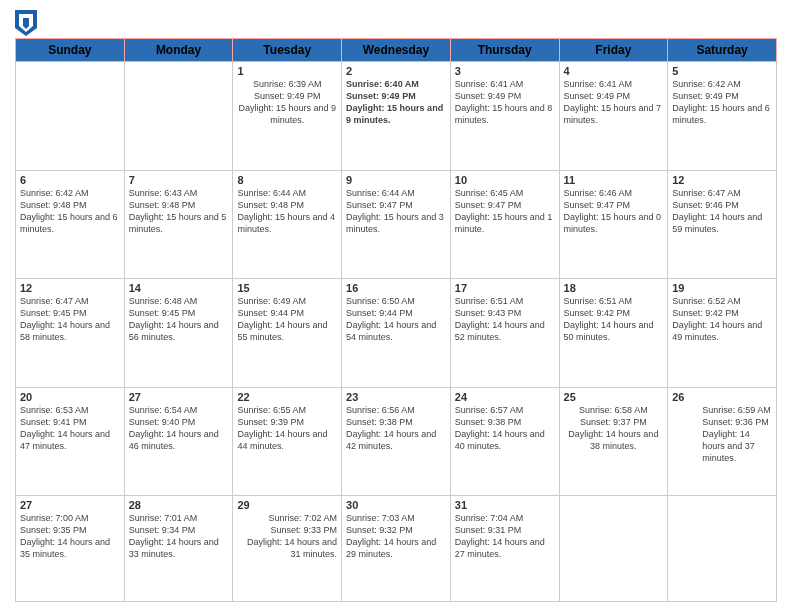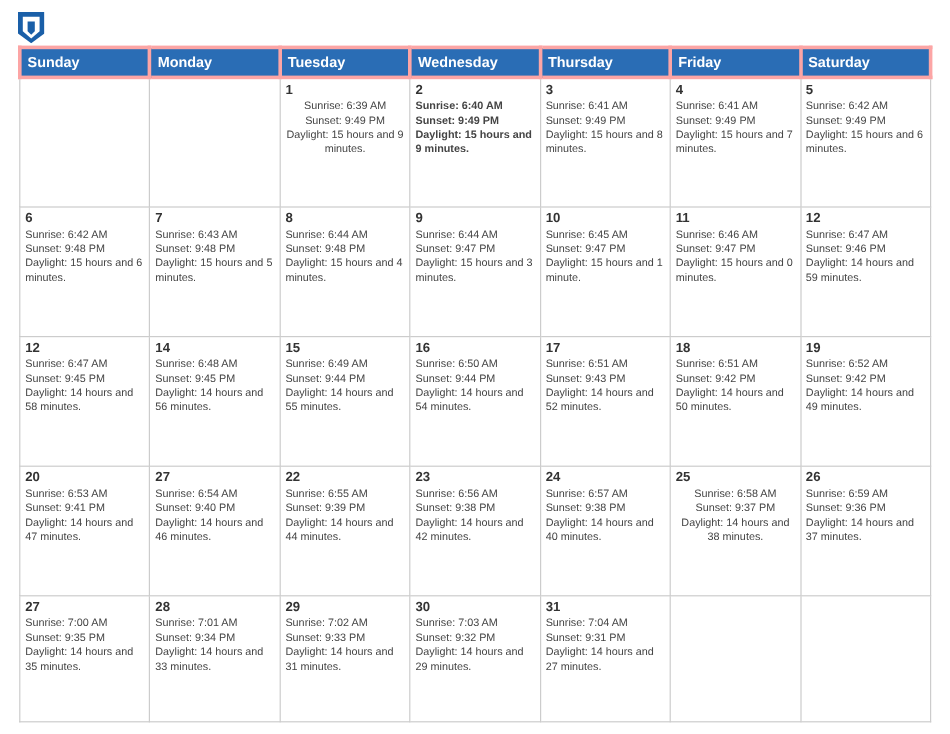--- a/index.html
+++ b/index.html
@@ -63,25 +63,25 @@
     }
     .calendar {
       flex: 1;
       border: 1px solid #ccc;
       border-collapse: collapse;
       width: 100%;
       table-layout: fixed;
     }
     .calendar th {
       background-color: #2a6db5;
-      color: #ffffff;
-      text-align: left;
+      color: #000000;
+      text-align: center;
       padding: 4px 5px;
       font-size: 12px;
-      border: 3px solid #fca5a5;
+      border: 1px solid #fca5a5;
     }
     .calendar td {
       border: 1px solid #ccc;
       vertical-align: top;
       padding: 3px 4px;
       font-size: 9.5px;
       color: #333;
       background: #fff;
       height: 82px;
     }
@@ -295,41 +295,41 @@
 Daylight: 14 hours and 40 minutes.</div>
           </td>
           <td>
             <span class="day-num">25</span>
             <div class="day-info" style="white-space: pre-line; text-align: center;">Sunrise: 6:58 AM
 Sunset: 9:37 PM
 Daylight: 14 hours and 38 minutes.</div>
           </td>
           <td>
             <span class="day-num">26</span>
-            <div class="day-info" style="white-space: pre-line;">Sunrise: 6:59 AM
+            <div class="day-info" style="white-space: pre-line; margin-left: 30px;">Sunrise: 6:59 AM
 Sunset: 9:36 PM
 Daylight: 14 hours and 37 minutes.</div>
           </td>
         </tr>
         <tr>
           <td>
             <span class="day-num">27</span>
             <div class="day-info" style="white-space: pre-line;">Sunrise: 7:00 AM
 Sunset: 9:35 PM
 Daylight: 14 hours and 35 minutes.</div>
           </td>
           <td>
             <span class="day-num">28</span>
             <div class="day-info" style="white-space: pre-line;">Sunrise: 7:01 AM
 Sunset: 9:34 PM
 Daylight: 14 hours and 33 minutes.</div>
           </td>
           <td>
             <span class="day-num">29</span>
-            <div class="day-info" style="white-space: pre-line;">Sunrise: 7:02 AM
+            <div class="day-info" style="white-space: pre-line; text-align: right;">Sunrise: 7:02 AM
 Sunset: 9:33 PM
 Daylight: 14 hours and 31 minutes.</div>
           </td>
           <td>
             <span class="day-num">30</span>
             <div class="day-info" style="white-space: pre-line;">Sunrise: 7:03 AM
 Sunset: 9:32 PM
 Daylight: 14 hours and 29 minutes.</div>
           </td>
           <td>

